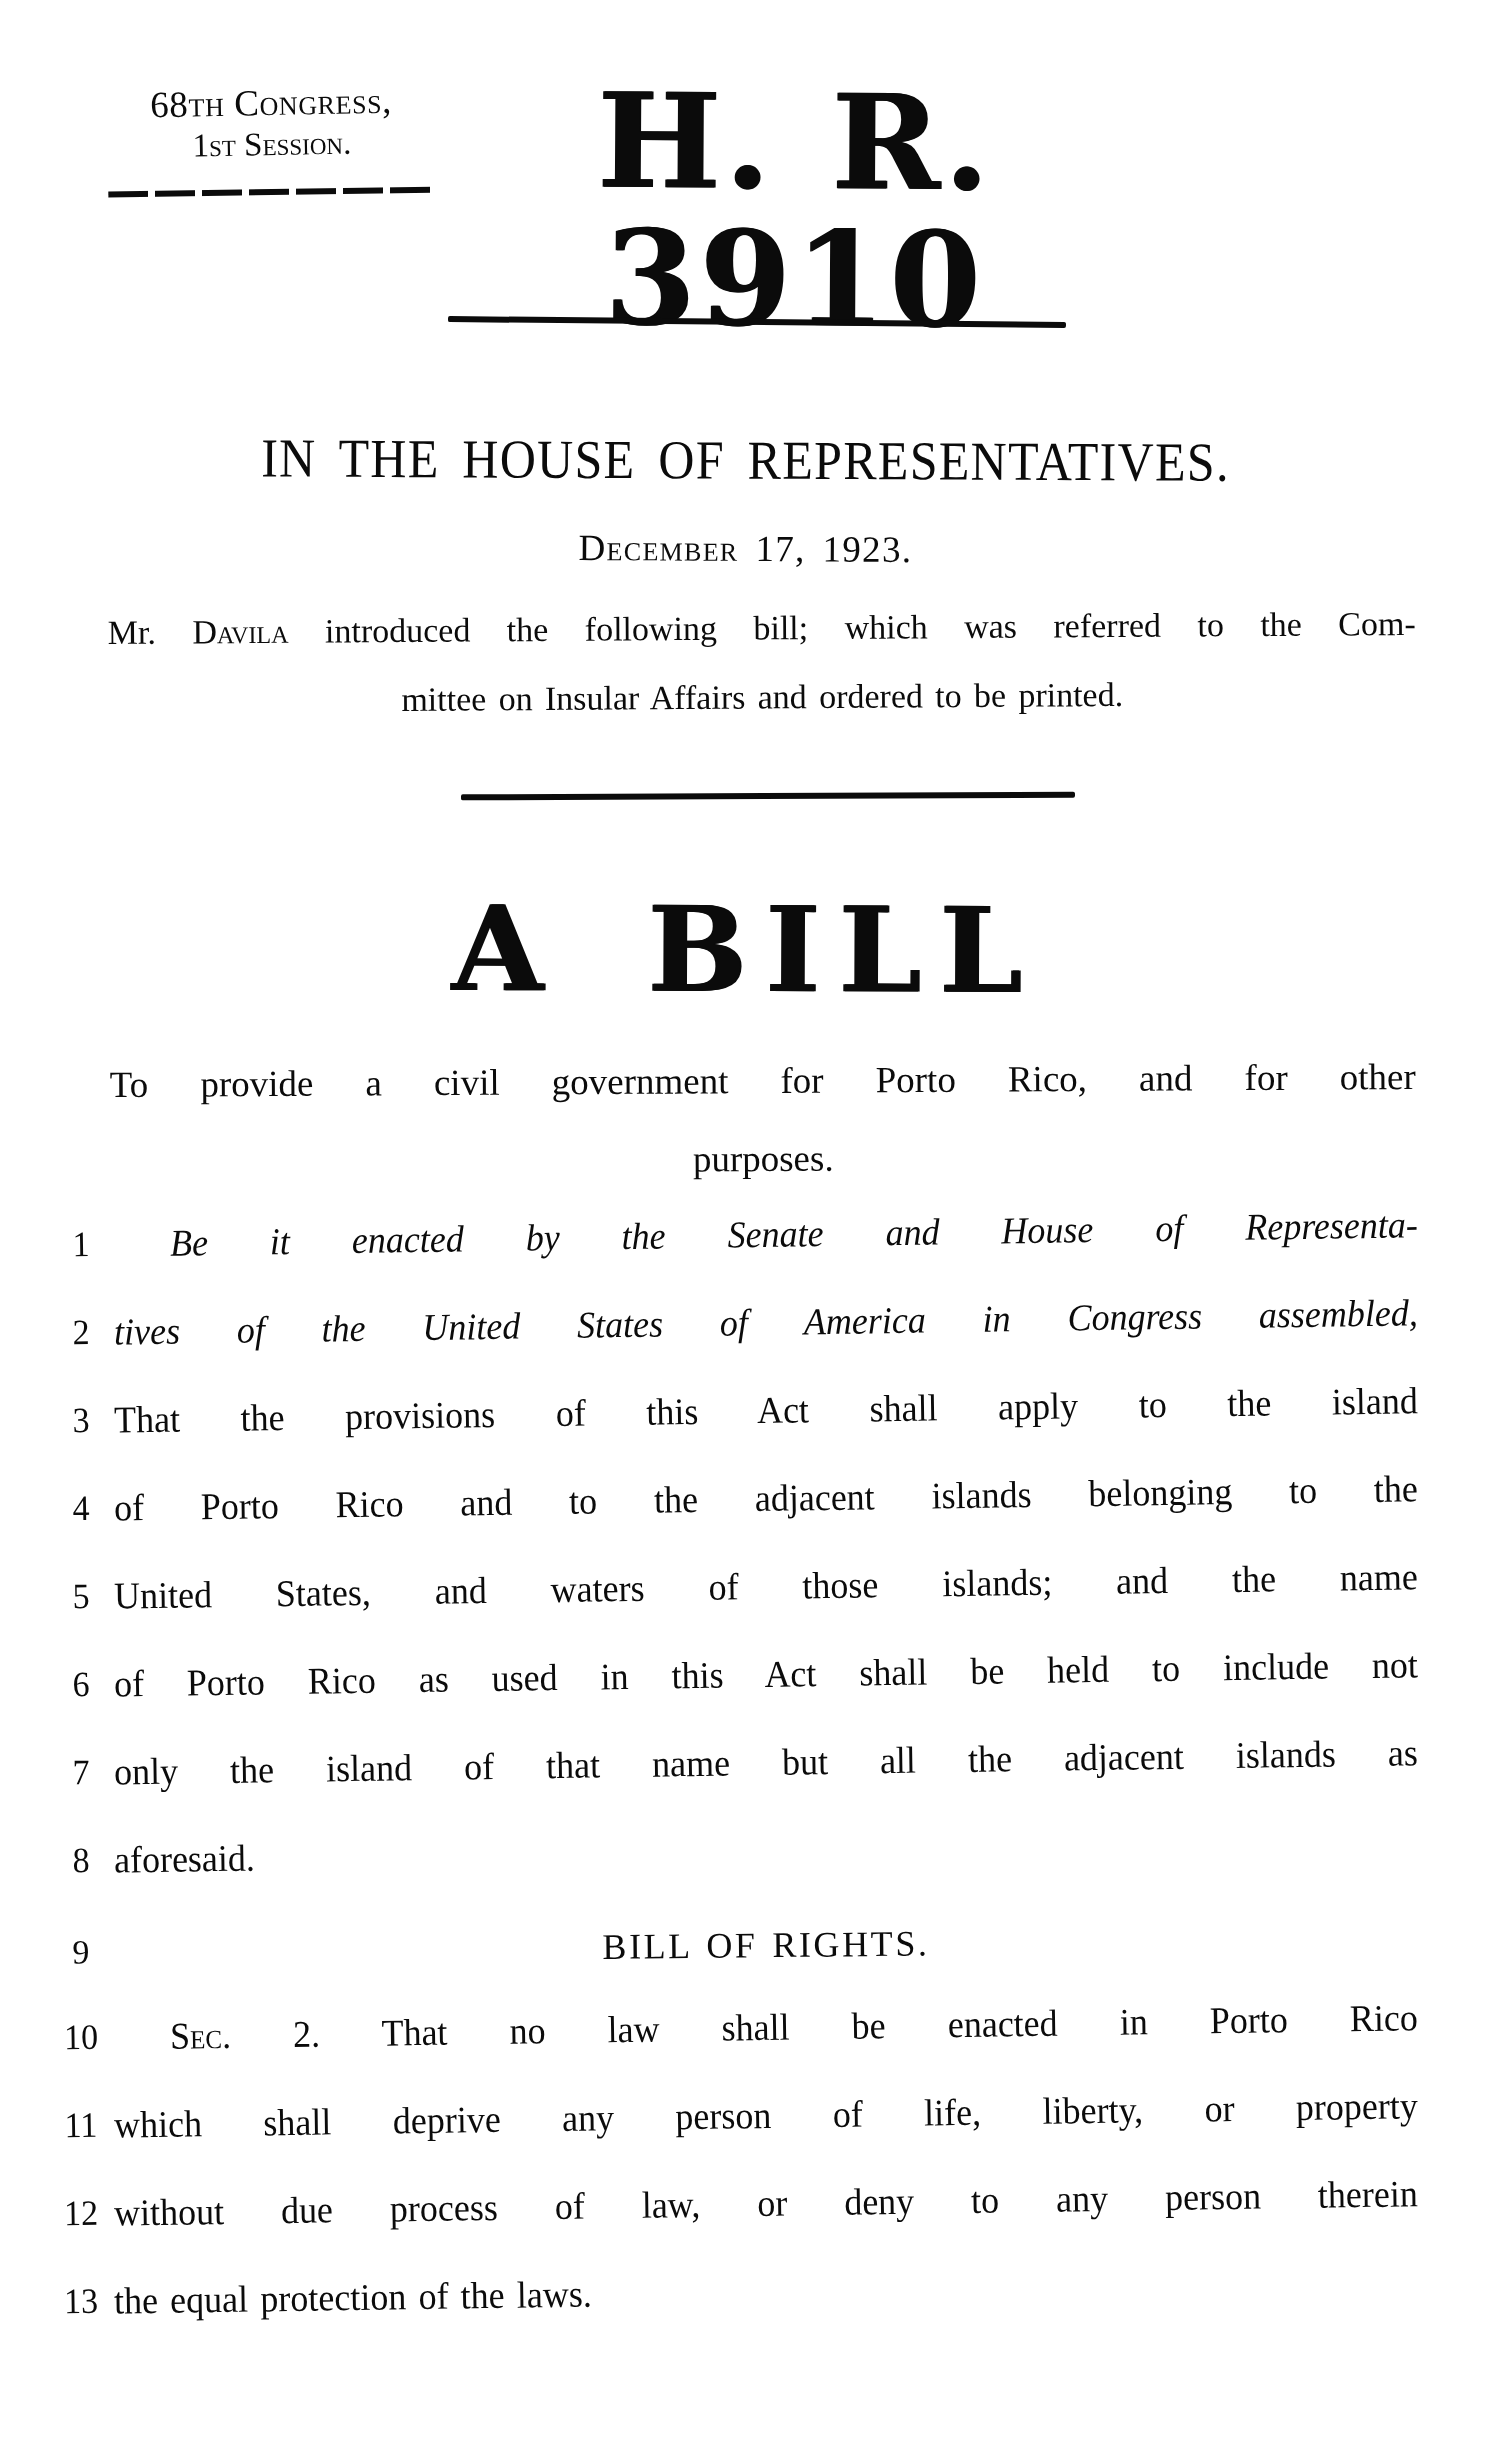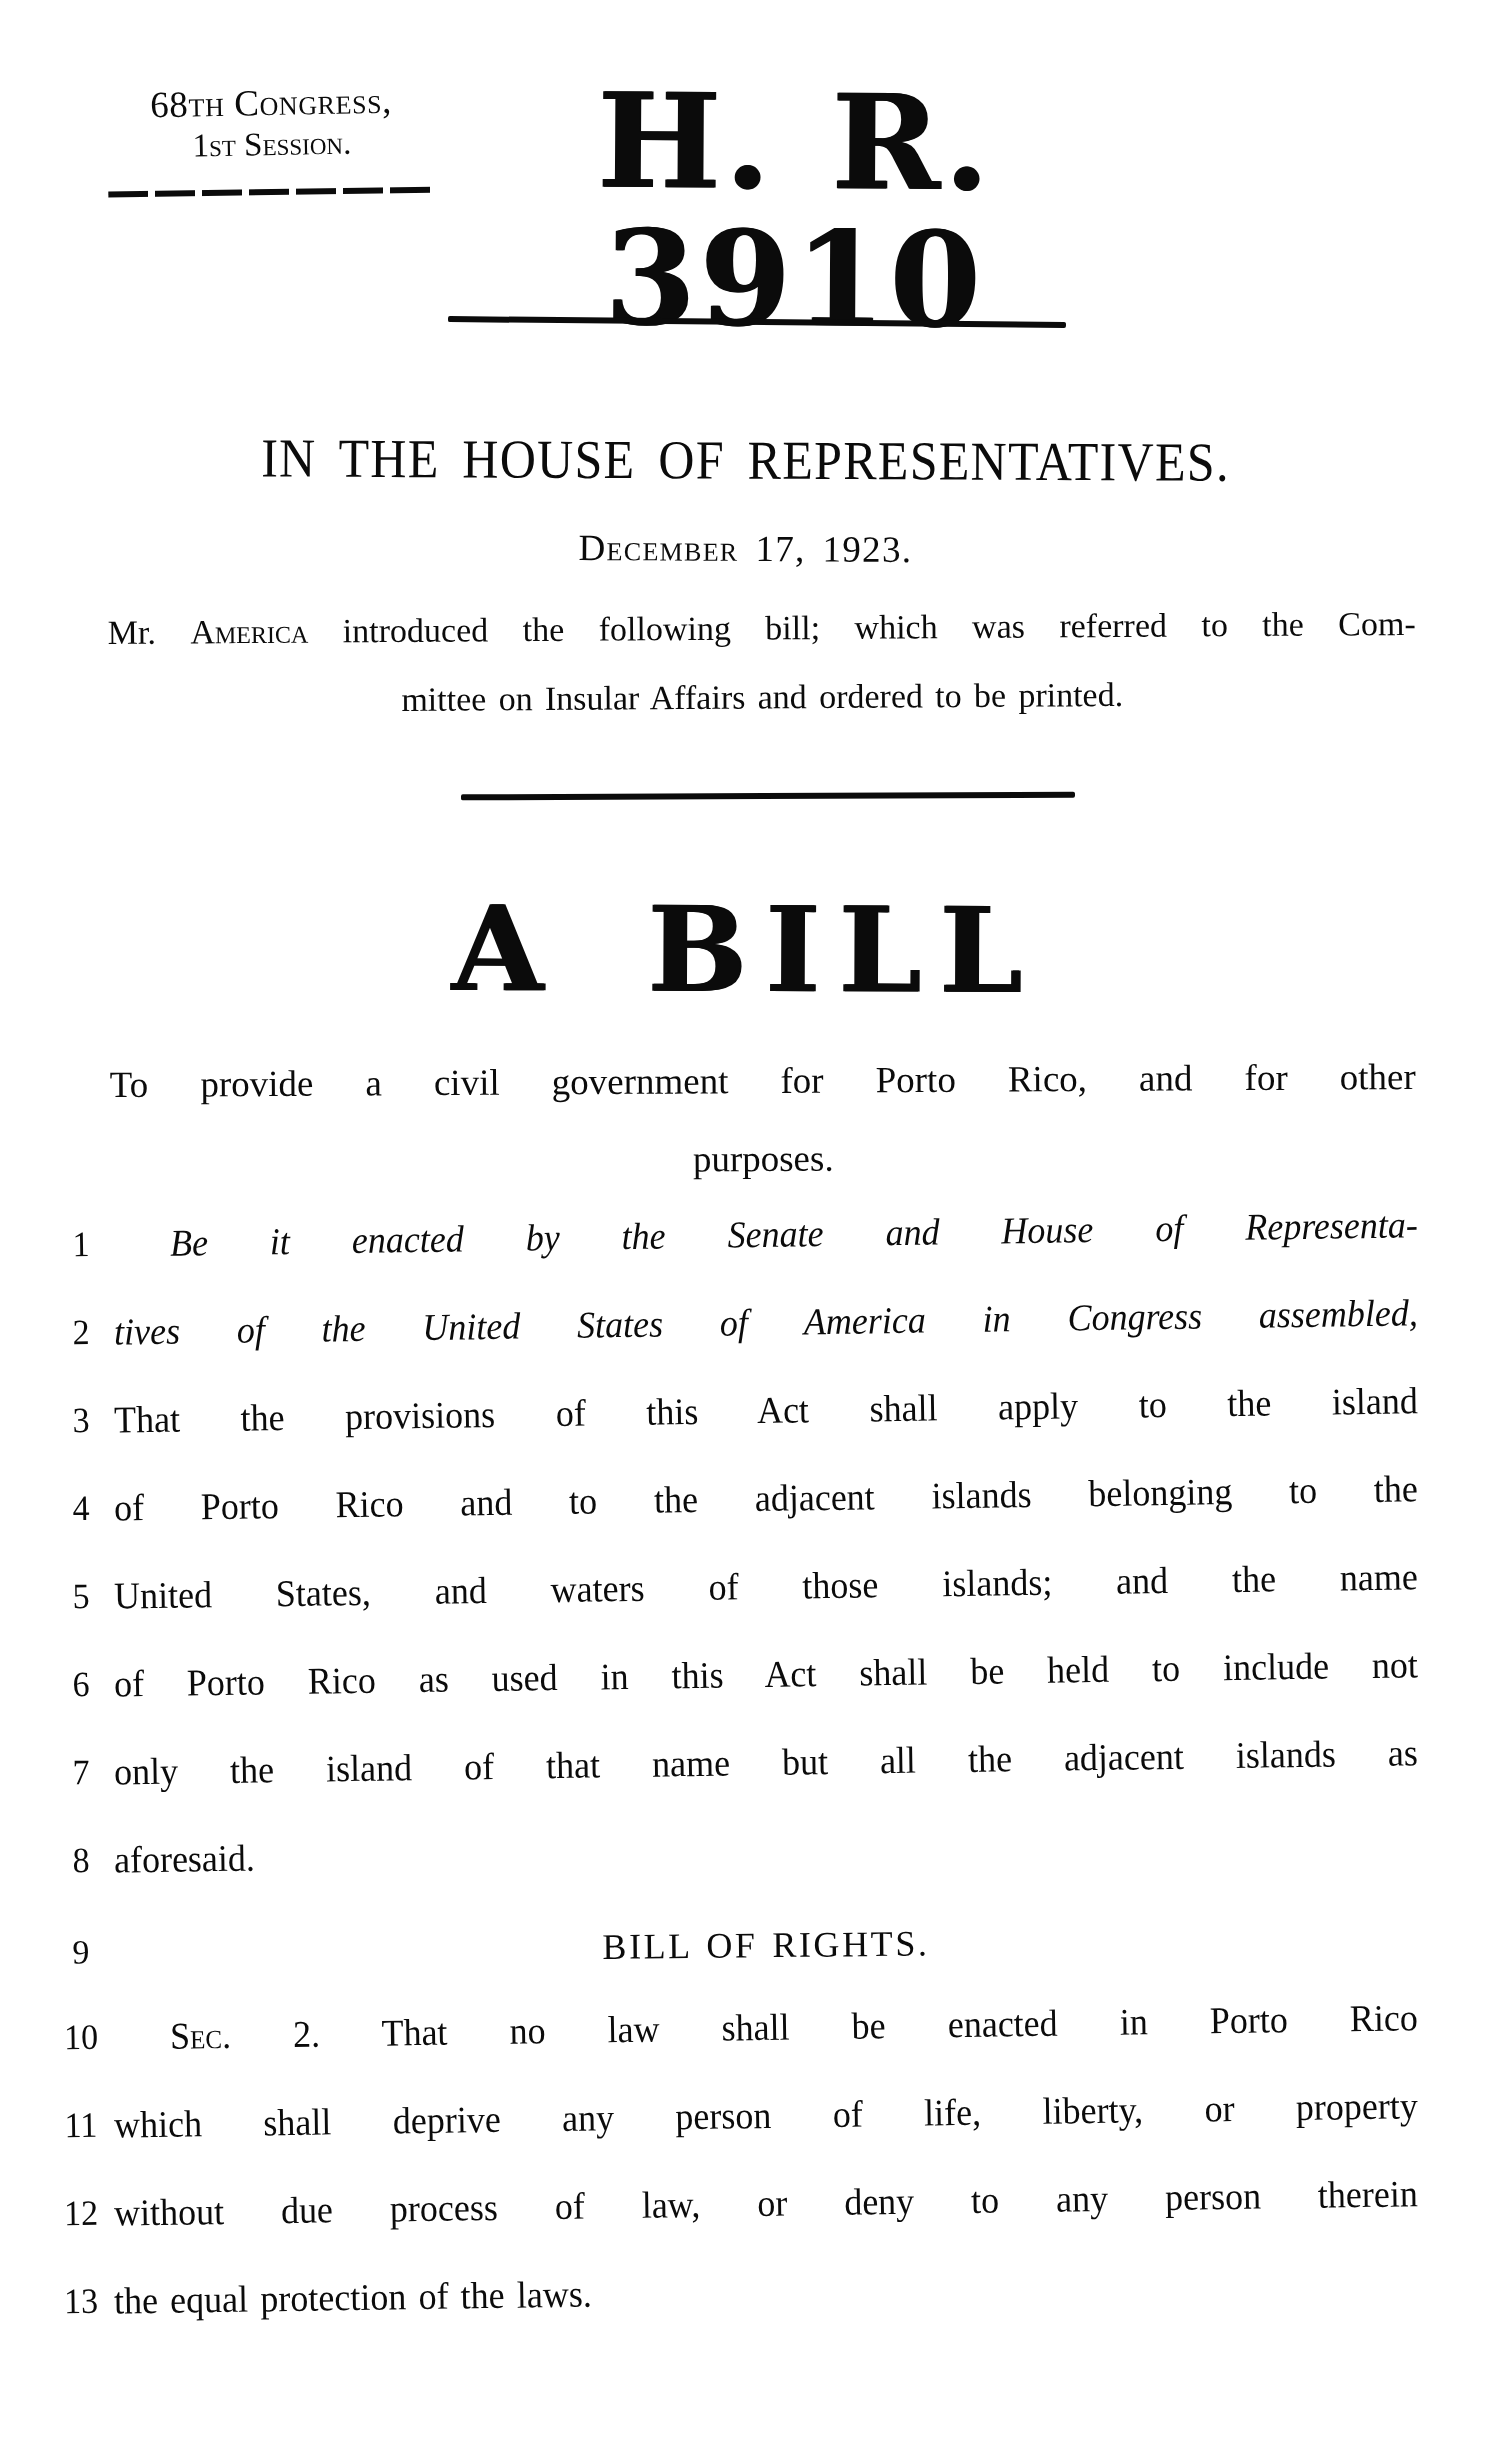--- a/index.html
+++ b/index.html
@@ -139,21 +139,21 @@
 
   <div class="bill-number">H. R. 3910</div>
 
   <div class="rule rule1"></div>
 
   <div class="chamber">IN THE HOUSE OF REPRESENTATIVES.</div>
 
   <div class="date-line sc">December 17, 1923.</div>
 
   <div class="intro">
-    <div class="intro-line1"><span>Mr. </span><span class="sc">America</span><span> introduced the following bill; which was referred to the Com-</span></div>
+    <div class="intro-line1"><span>Mr. </span><span class="sc">Davila</span><span> introduced the following bill; which was referred to the Com-</span></div>
     <div class="intro-line2">mittee on Insular Affairs and ordered to be printed.</div>
   </div>
 
   <div class="rule rule2"></div>
 
   <div class="a-bill">A BILL</div>
 
   <div class="long-title">
     <div class="lt1">To provide a civil government for Porto Rico, and for other</div>
     <div class="lt2">purposes.</div>

